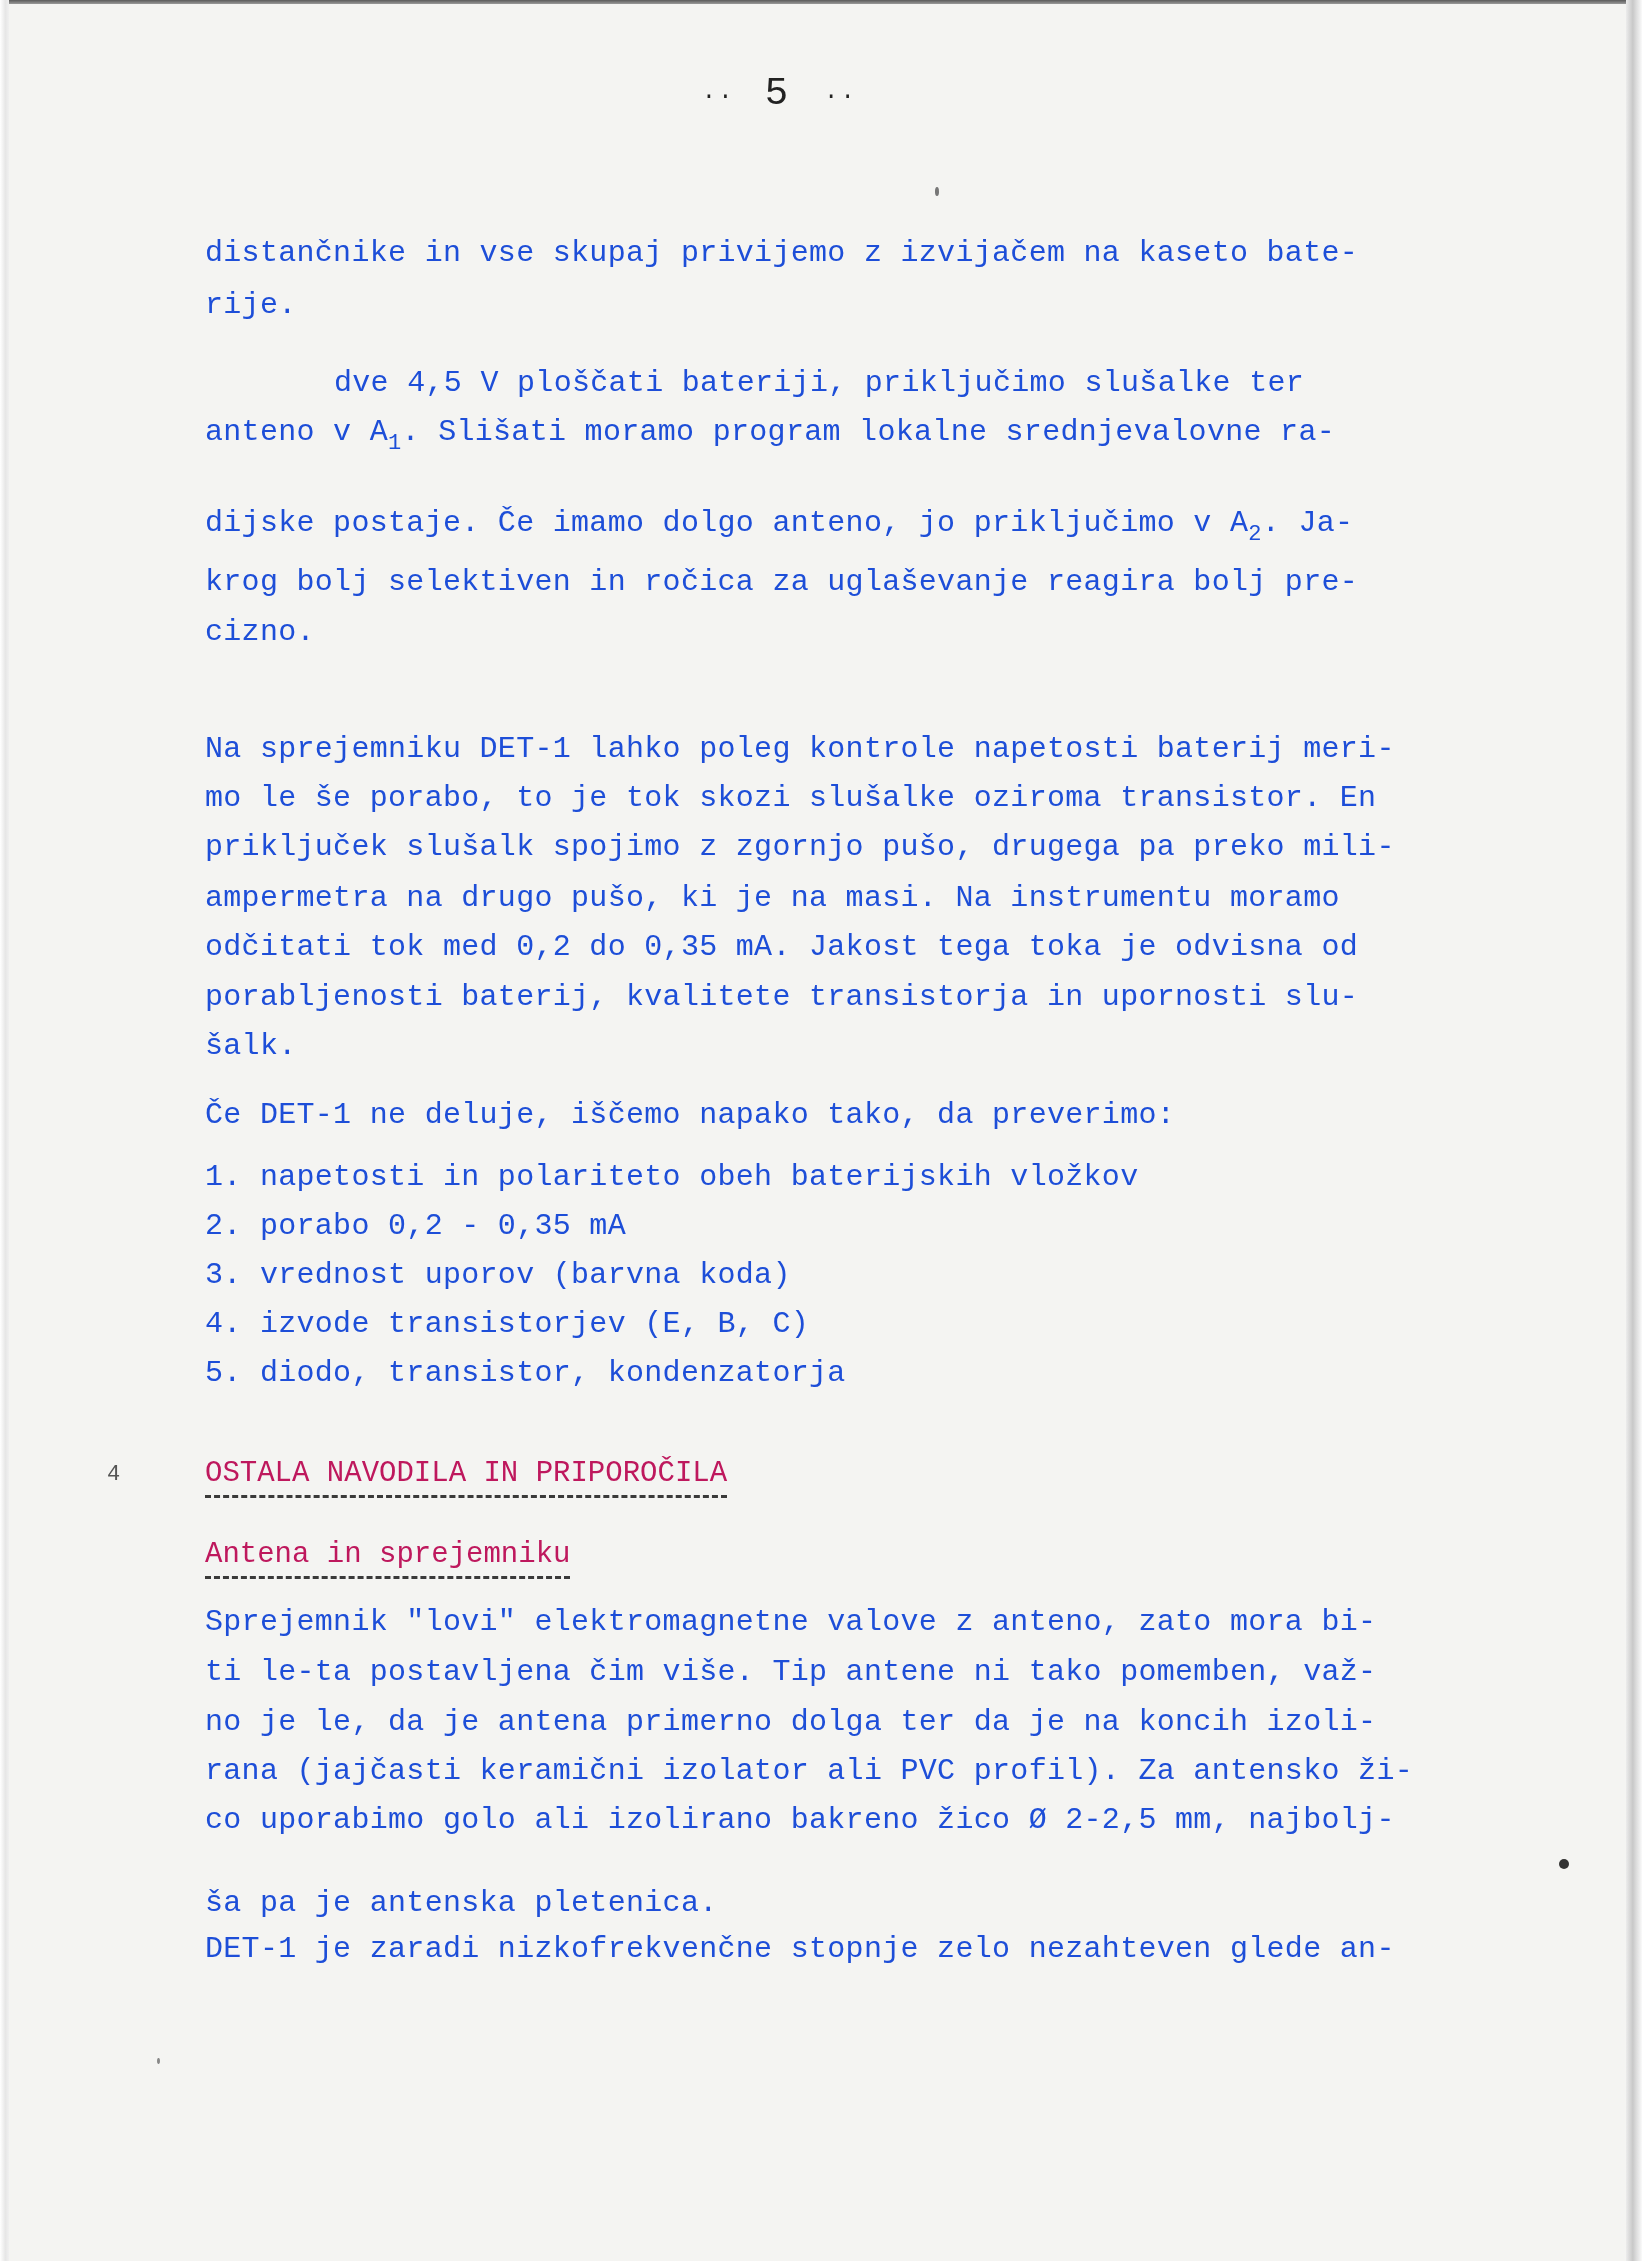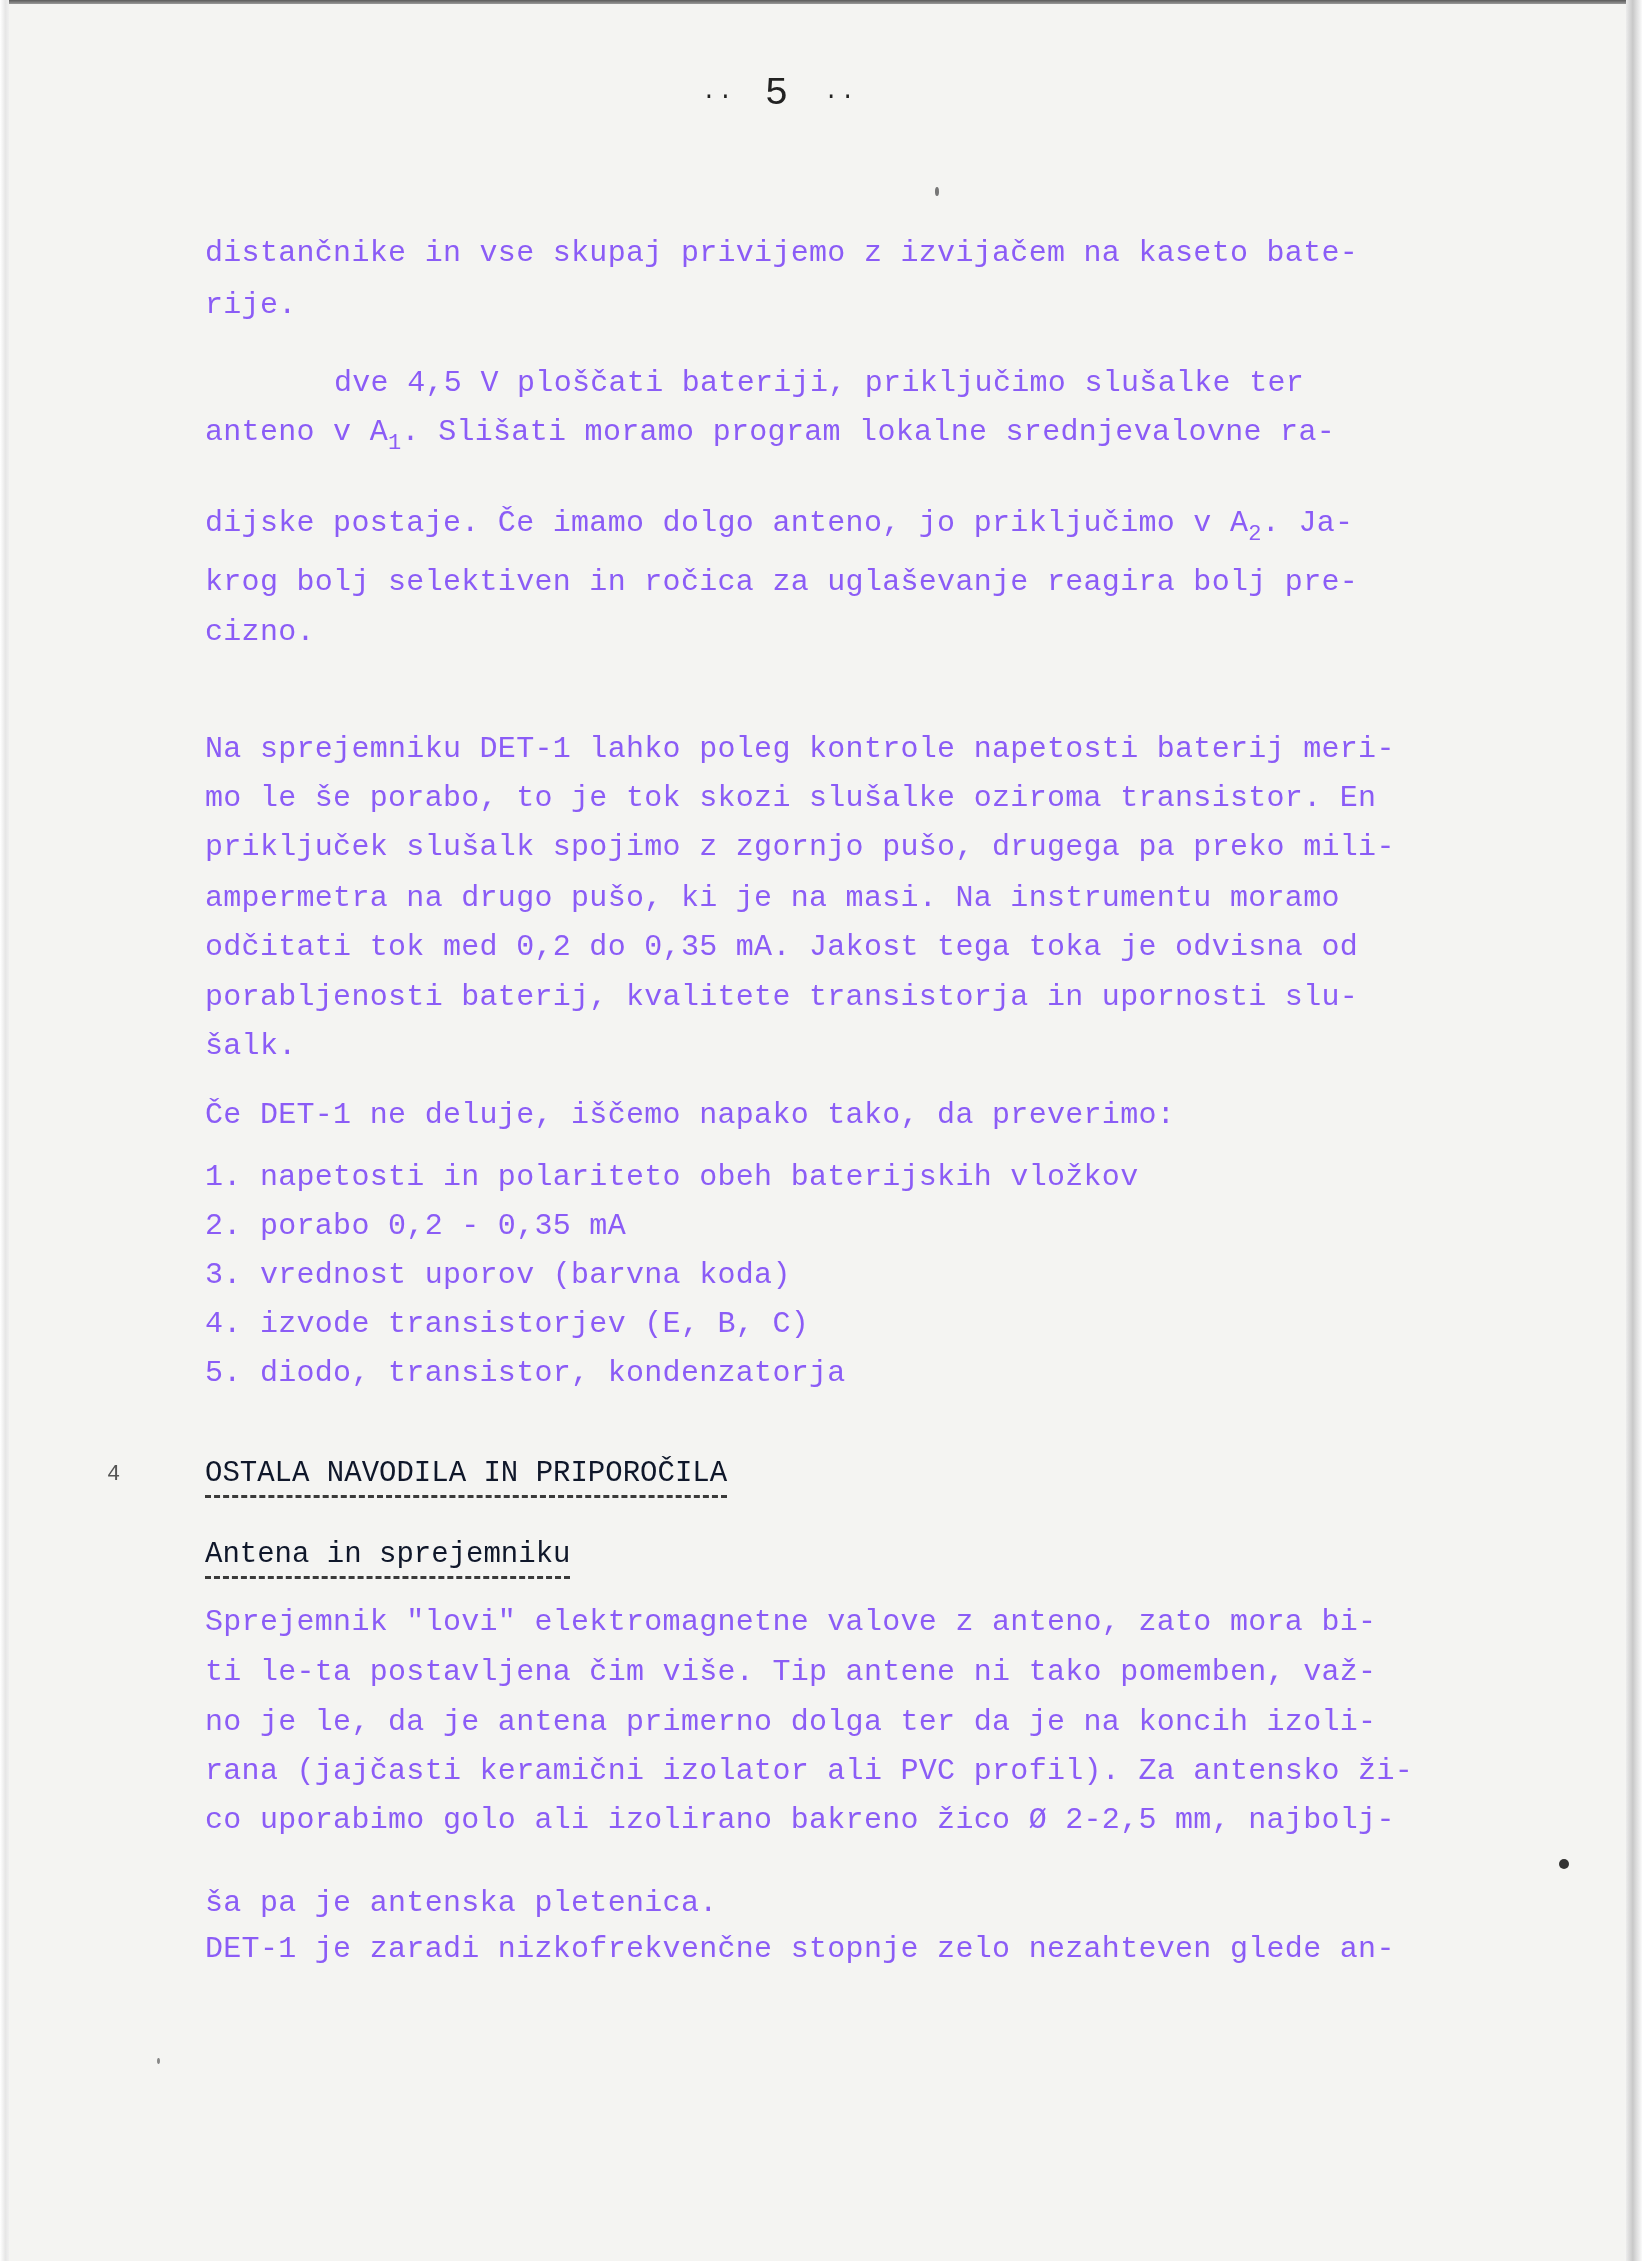--- a/index.html
+++ b/index.html
@@ -51,32 +51,32 @@
       font-size: 23px;
       vertical-align: 6.4px;
       letter-spacing: 2.6px;
     }
     .text {
       position: absolute;
       left: 205px;
       font-size: 30px;
       letter-spacing: 0.3px;
       white-space: pre;
-      color: #8b5cf6;
+      color: #1d4ed8;
       line-height: 1;
     }
     .text sub {
       font-size: 22px;
       vertical-align: -9px;
     }
     .heading {
       position: absolute;
       font-size: 29px;
       white-space: pre;
-      color: #0f172a;
+      color: #be185d;
       padding-bottom: 5.2px;
       border-bottom: 3.2px dashed #3a3a3a;
     }
     .margin-mark {
       position: absolute;
       font-size: 22px;
       color: #555;
     }
     .speck {
       position: absolute;

